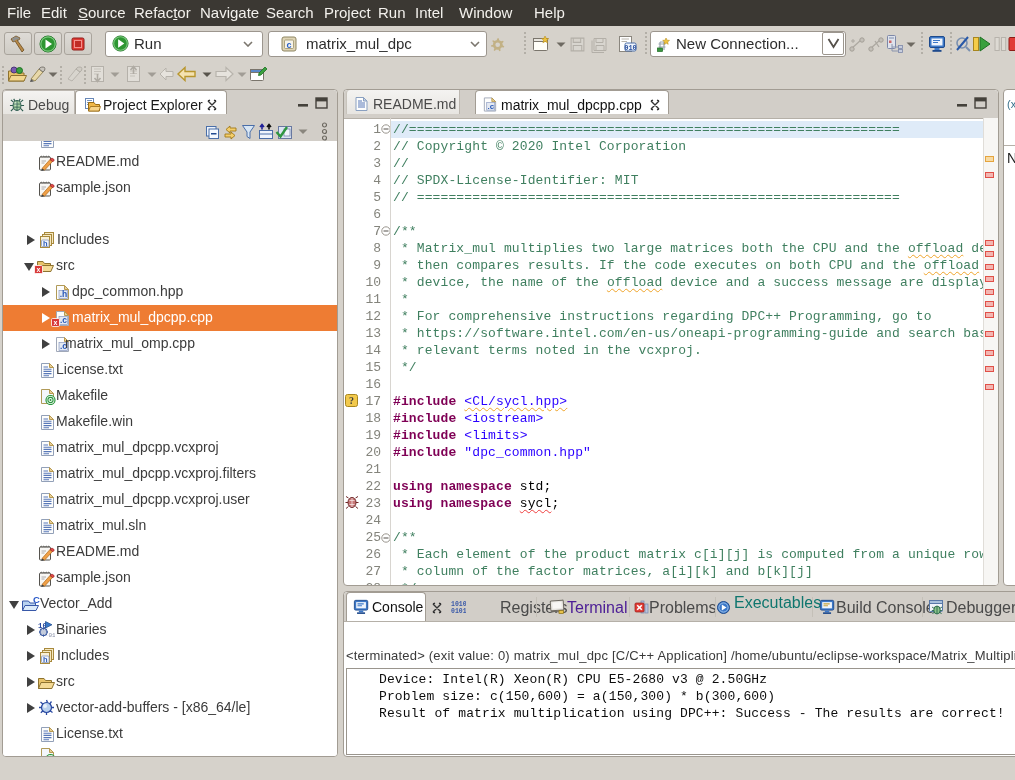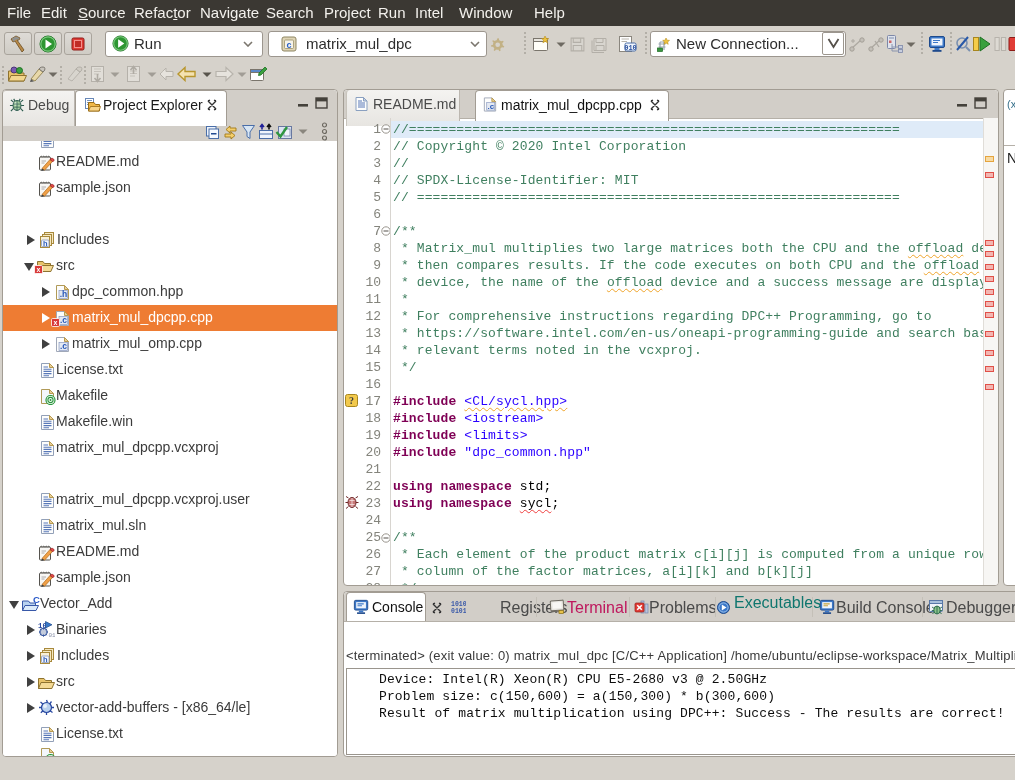--- a/index.html
+++ b/index.html
@@ -10,21 +10,21 @@
 #menubar span{position:absolute;top:4px;font-size:15px;color:#f3f1ed;}
 
 .tbtn{position:absolute;width:28px;height:23px;top:32px;background:linear-gradient(#dedbd6,#cfccc5);border:1px solid #a9a49c;border-radius:3px;box-sizing:border-box;}
 .combo{position:absolute;top:31px;height:26px;background:#fff;border:1px solid #9c968e;border-radius:3px;box-sizing:border-box;}
 .combotext{position:absolute;top:4px;font-size:15px;color:#2e2e2e;}
 .chev{position:absolute;width:10px;height:6px;}
 .dotsep{position:absolute;width:2px;border-left:2px dotted #b3afa7;}
 
 .panel{position:absolute;background:#fff;border:1px solid #a29c93;border-radius:4px;box-sizing:border-box;}
 .tabrow{position:absolute;left:0;top:0;right:0;height:28px;background:#d2cec8;border-bottom:1px solid #b5b0a8;border-radius:4px 4px 0 0;}
-.tab{position:absolute;top:0;height:36px;box-sizing:border-box;font-size:14px;}
+.tab{position:absolute;top:0;height:24px;box-sizing:border-box;font-size:14px;}
 .tab.active{background:#fff;border:1px solid #a29c93;border-bottom:none;border-radius:4px 4px 0 0;}
 .tab.inactive{background:linear-gradient(#f4f3f1,#e7e5e1);border-right:1px solid #bcb7b0;border-radius:4px 0 0 0;}
 .tabtxt{position:absolute;top:6px;white-space:nowrap;}
 
 .trow{position:absolute;left:0;width:100%;height:26px;}
 .ttxt{position:absolute;top:4px;font-size:14px;color:#3b3b3b;white-space:nowrap;}
 .arrow-r{position:absolute;width:0;height:0;border-left:8px solid #404040;border-top:5px solid transparent;border-bottom:5px solid transparent;top:8px;}
 .arrow-d{position:absolute;width:0;height:0;border-top:8px solid #404040;border-left:5px solid transparent;border-right:5px solid transparent;top:10px;}
 
 #code{position:absolute;left:49px;top:30.6px;width:591px;letter-spacing:0.12px;font-family:"Liberation Mono",monospace;font-size:13px;line-height:17.03px;white-space:pre;color:#000;overflow:hidden;}
@@ -463,21 +463,21 @@
         <svg class="abs" style="left:48px;top:13px" width="9" height="9">
           <use href="#i-redx"></use>
         </svg>
         <div class="ttxt" style="left:69px;color:#fff;">matrix_mul_dpcpp.cpp</div>
       </div>
     <div class="trow" style="top:190px">
         <div class="arrow-r" style="left:39px"></div>
         <svg class="abs" style="left:51px;top:5px" width="17" height="17">
           <use href="#i-cfile"></use>
         </svg>
-        <div class="ttxt" style="left:69px">matrix_mul_omp.cpp</div>
+        <div class="ttxt" style="left:62px">matrix_mul_omp.cpp</div>
       </div>
     <div class="trow" style="top:216px">
         <svg class="abs" style="left:36px;top:5px" width="17" height="17">
           <use href="#i-page"></use>
         </svg>
         <div class="ttxt" style="left:53px">License.txt</div>
       </div>
     <div class="trow" style="top:242px">
         <svg class="abs" style="left:36px;top:5px" width="17" height="17">
           <use href="#i-make"></use>
@@ -488,20 +488,26 @@
         <svg class="abs" style="left:36px;top:5px" width="17" height="17">
           <use href="#i-page"></use>
         </svg>
         <div class="ttxt" style="left:53px">Makefile.win</div>
       </div>
     <div class="trow" style="top:294px">
         <svg class="abs" style="left:36px;top:5px" width="17" height="17">
           <use href="#i-page"></use>
         </svg>
         <div class="ttxt" style="left:53px">matrix_mul_dpcpp.vcxproj</div>
+      </div>
+    <div class="trow" style="top:320px">
+        <svg class="abs" style="left:36px;top:5px" width="17" height="17">
+          <use href="#i-page"></use>
+        </svg>
+        <div class="ttxt" style="left:53px">matrix_mul_dpcpp.vcxproj.filters</div>
       </div>
     <div class="trow" style="top:346px">
         <svg class="abs" style="left:36px;top:5px" width="17" height="17">
           <use href="#i-page"></use>
         </svg>
         <div class="ttxt" style="left:53px">matrix_mul_dpcpp.vcxproj.user</div>
       </div>
     <div class="trow" style="top:372px">
         <svg class="abs" style="left:36px;top:5px" width="17" height="17">
           <use href="#i-page"></use>
@@ -725,21 +731,21 @@
     </svg>
   <div class="tabtxt" style="left:125px;top:7px;color:#4a4a4a;margin-left:31px;">Registers</div>
   <div style="position:absolute;left:192px;top:5px;height:20px;border-left:1px solid #c4c0b8;"></div>
 
   <svg class="abs" style="left:204px;top:7px" width="17" height="16" viewBox="0 0 17 16">
       <rect x="2.5" y="1.5" width="13" height="10" rx="1" fill="#e8e6e0" stroke="#6e6a62" transform="rotate(-4 9 6)"></rect>
       <rect x="4.5" y="3.2" width="9" height="6.2" fill="#f8f7f4" transform="rotate(-4 9 6)"></rect>
       <path d="M4 13 C7 11.5 9 13.5 12 12.5" stroke="#6e6a62" stroke-width="1.2" fill="none"></path>
       <rect x="11" y="11.5" width="4.5" height="3" fill="#e8c34a" stroke="#8a6e14" stroke-width="0.7"></rect>
     </svg>
-  <div class="tabtxt" style="left:223px;top:7px;color:#be185d;">Terminal</div>
+  <div class="tabtxt" style="left:223px;top:7px;color:#4c1d95;">Terminal</div>
   <div style="position:absolute;left:285px;top:5px;height:20px;border-left:1px solid #c4c0b8;"></div>
 
   <svg class="abs" style="left:290px;top:7px" width="15" height="16" viewBox="0 0 15 16">
       <rect x="7" y="2" width="3" height="12" fill="#b8c4dc" stroke="#7888b0" stroke-width="0.7"></rect>
       <rect x="11" y="5" width="3" height="9" fill="#b8c4dc" stroke="#7888b0" stroke-width="0.7"></rect>
       <rect x="1" y="4" width="9" height="9" rx="1.2" fill="#e03c36" stroke="#9a1b16" stroke-width="0.7"></rect>
       <path d="M3.2 6.2 L7.8 10.8 M7.8 6.2 L3.2 10.8" stroke="#fff" stroke-width="1.6"></path>
     </svg>
   <div class="tabtxt" style="left:305px;top:7px;color:#4a4a4a;">Problems</div>
   <div style="position:absolute;left:371px;top:5px;height:20px;border-left:1px solid #c4c0b8;"></div>

